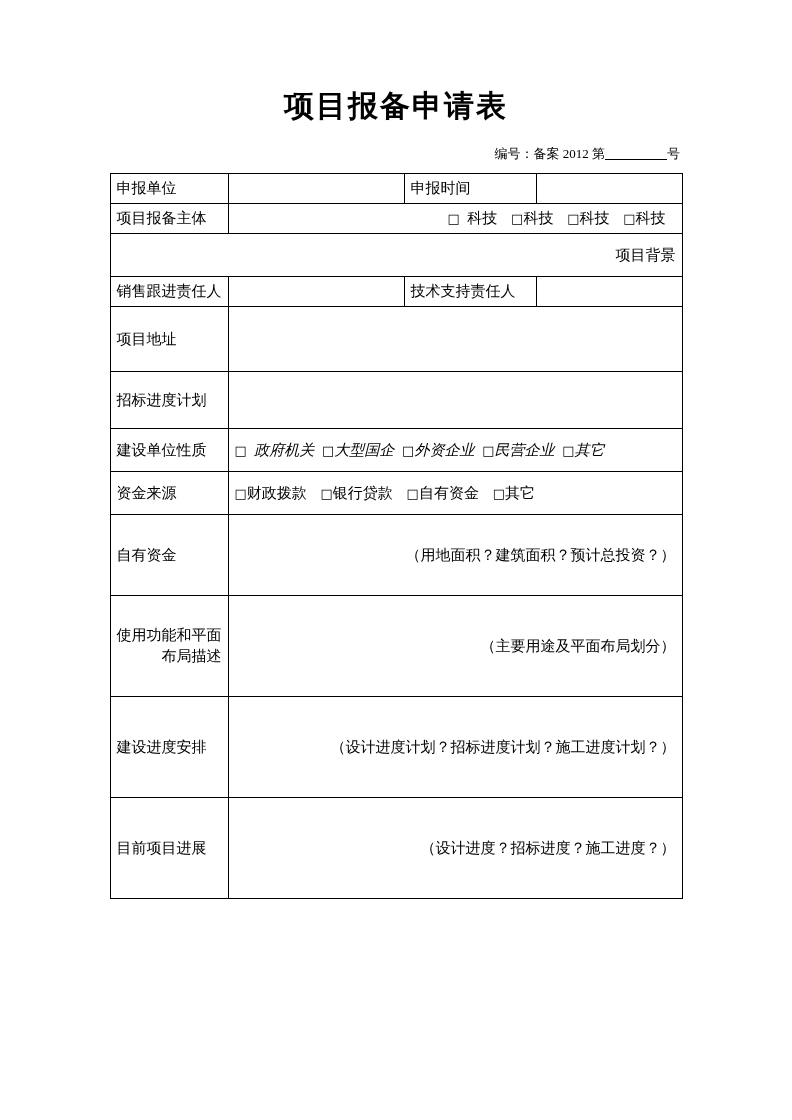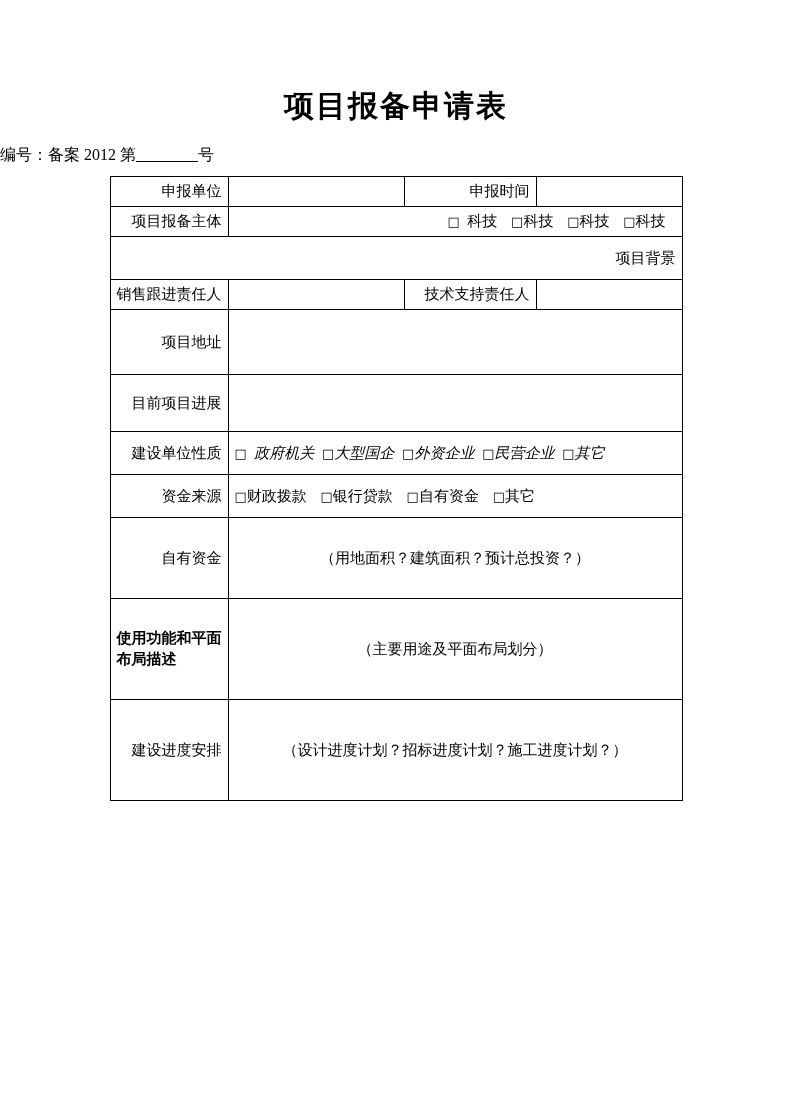--- a/index.html
+++ b/index.html
@@ -24,22 +24,22 @@
   .doc-title {
     text-align: center;
     font-size: 30px;
     font-weight: bold;
     letter-spacing: 2px;
     margin: 0;
     padding-top: 86px;
     font-family: "Liberation Serif", "DejaVu Serif", serif;
   }
   .code-line {
-    text-align: left;
-    font-size: 16px;
+    text-align: right;
+    font-size: 13px;
     margin: 0;
     padding-right: 112px;
     padding-top: 18px;
     white-space: nowrap;
   }
   .code-blank {
     display: inline-block;
     border-bottom: 1px solid #000;
     width: 62px;
     height: 14px;
@@ -52,34 +52,33 @@
     table-layout: fixed;
   }
   table.form td {
     border: 1px solid #000000;
     font-size: 15px;
     padding: 4px 6px;
     vertical-align: middle;
     line-height: 1.4;
   }
   .lbl {
-    text-align: right;
+    text-align: left;
     white-space: nowrap;
   }
   .lbl-wrap {
-    text-align: left;
-    font-weight: bold;
+    text-align: right;
   }
   .center {
     text-align: right;
     margin-left: 37px;
   }
   .topleft {
     vertical-align: top;
-    text-align: center;
+    text-align: right;
   }
   .cb {
     font-size: 15px;
     white-space: nowrap;
   }
   .chk {
     font-family: "DejaVu Sans", sans-serif;
     font-size: 13px;
   }
   .opt {
@@ -145,21 +144,21 @@
         <td></td>
       </tr>
 
 
       <tr>
         <td class="lbl h-tall-1">项目地址</td>
         <td colspan="3" class="topleft"></td>
       </tr>
 
       <tr>
-        <td class="lbl" style="height:48px">目前项目进展</td>
+        <td class="lbl" style="height:48px">招标进度计划</td>
         <td colspan="3" class="topleft"></td>
       </tr>
 
       <tr>
         <td class="lbl" style="height:34px">建设单位性质</td>
         <td colspan="3" class="cb">
           <span class="opt-tight"><span class="chk">□</span>&nbsp; <span>政府机关</span></span>
           <span class="opt-tight"><span class="chk">□</span><span>大型国企</span></span>
           <span class="opt-tight"><span class="chk">□</span><span>外资企业</span></span>
           <span class="opt-tight"><span class="chk">□</span><span>民营企业</span></span>
@@ -185,16 +184,20 @@
       <tr>
         <td class="lbl-wrap h-bigger">使用功能和平面布局描述</td>
         <td colspan="3" class="topleft hint">（主要用途及平面布局划分）</td>
       </tr>
 
       <tr>
         <td class="lbl h-bigger">建设进度安排</td>
         <td colspan="3" class="topleft hint">（设计进度计划？招标进度计划？施工进度计划？）</td>
       </tr>
 
+      <tr>
+        <td class="lbl h-bigger">目前项目进展</td>
+        <td colspan="3" class="topleft hint">（设计进度？招标进度？施工进度？）</td>
+      </tr>
     </tbody>
   </table>
 
 </div>
 
 </body></html>

